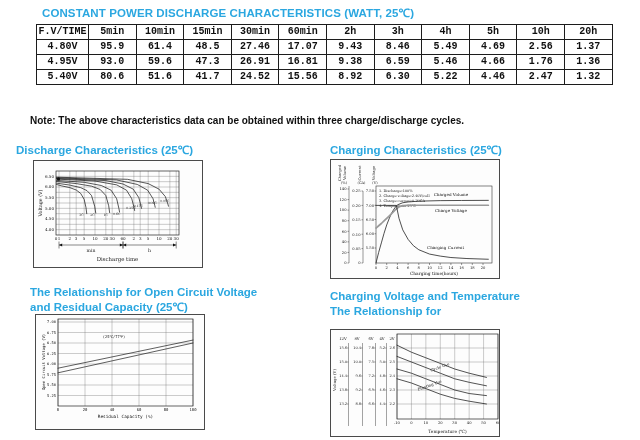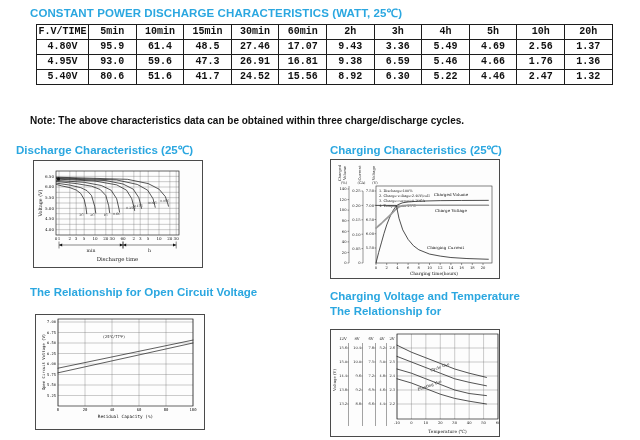--- a/index.html
+++ b/index.html
@@ -1,18 +1,18 @@
 <!DOCTYPE html>
 <html><head>
 <meta charset="utf-8">
 <style>
   html,body{margin:0;padding:0;}
   body{width:640px;height:440px;position:relative;background:#ffffff;overflow:hidden;
        font-family:"Liberation Sans",sans-serif;}
-  .page-title{position:absolute;left:30px;top:5px;font-size:11.5px;font-weight:600;
+  .page-title{position:absolute;left:42px;top:5px;font-size:11.5px;font-weight:600;
        color:#2BA7E0;letter-spacing:0.1px;text-align:right;}
   .spec-table{position:absolute;left:36px;top:24px;width:576px;border-collapse:collapse;
        table-layout:fixed;font-family:Liberation Mono, monospace;}
   .spec-table th,.spec-table td{border:1px solid #1c1c1c;text-align:center;font-size:10px;
        font-weight:700;color:#101010;padding:0;height:14px;line-height:14px;overflow:hidden;}
   .note{position:absolute;left:30px;top:115px;font-size:10px;font-weight:700;color:#101010;}
   .sec-title{position:absolute;font-size:11.5px;font-weight:600;color:#2BA7E0;line-height:14.5px;}
   .frame{position:absolute;border:1px solid #4a4a4a;background:#fdfdfd;box-sizing:border-box;}
   .frame svg{display:block;}
   svg text{font-family:"DejaVu Serif",serif;fill:#161616;}
@@ -56,21 +56,21 @@
     </thead>
   <tbody id="spec-body">
       <tr>
         <td>4.80V</td>
         <td>95.9</td>
         <td>61.4</td>
         <td>48.5</td>
         <td>27.46</td>
         <td>17.07</td>
         <td>9.43</td>
-        <td>3.36</td>
+        <td>8.46</td>
         <td>5.49</td>
         <td>4.69</td>
         <td>2.56</td>
         <td>1.37</td>
       </tr>
       <tr>
         <td>4.95V</td>
         <td>93.0</td>
         <td>59.6</td>
         <td>47.3</td>
@@ -99,20 +99,21 @@
       </tr>
     </tbody>
 </table>
 
 <div class="note">Note: The above characteristics data can be obtained within three charge/discharge cycles.</div>
 
 <div class="sec-title" style="left:16px;top:143px">Discharge Characteristics (25℃)</div>
 <div class="sec-title" style="left:330px;top:143px">Charging Characteristics (25℃)</div>
 <div class="sec-title" style="left:30px;top:285px">
   <div>The Relationship for Open Circuit Voltage</div>
+  <div>and Residual Capacity (25℃)</div>
 </div>
 <div class="sec-title" style="left:330px;top:289px">
   <div>Charging Voltage and Temperature</div>
   <div>The Relationship for</div>
 </div>
 
 <div class="frame" style="left:33px;top:160px;width:170px;height:108px">
   <svg id="svg-discharge" viewBox="0 0 168 106" width="168" height="106">
       <line x1="22" y1="68.66666666666666" x2="145" y2="68.66666666666666" stroke="#6a6a6a" stroke-width="0.35"></line>
       <line x1="22" y1="63.33333333333333" x2="145" y2="63.33333333333333" stroke="#6a6a6a" stroke-width="0.35"></line>

